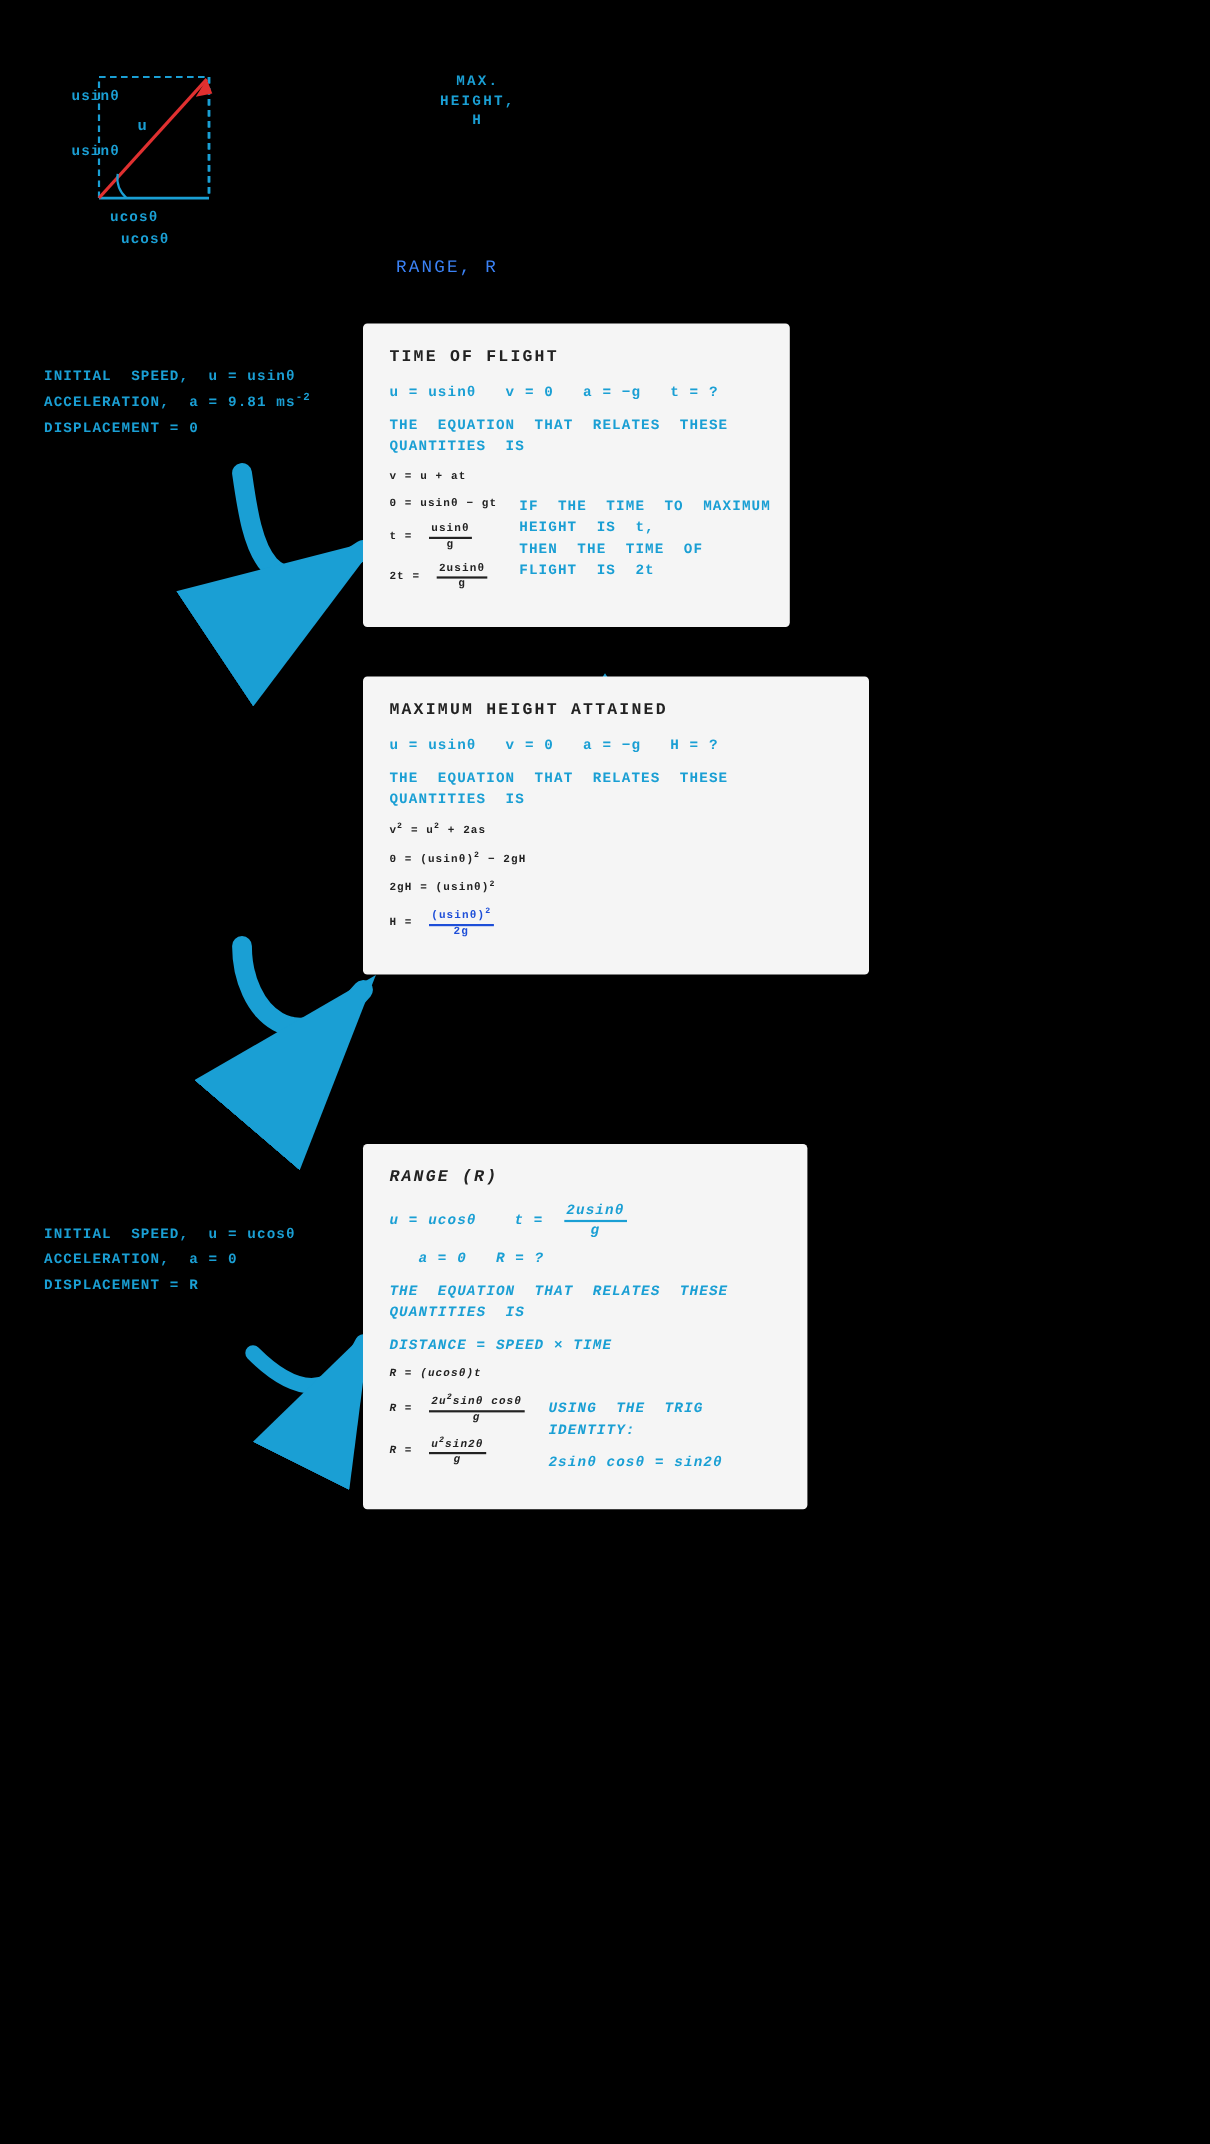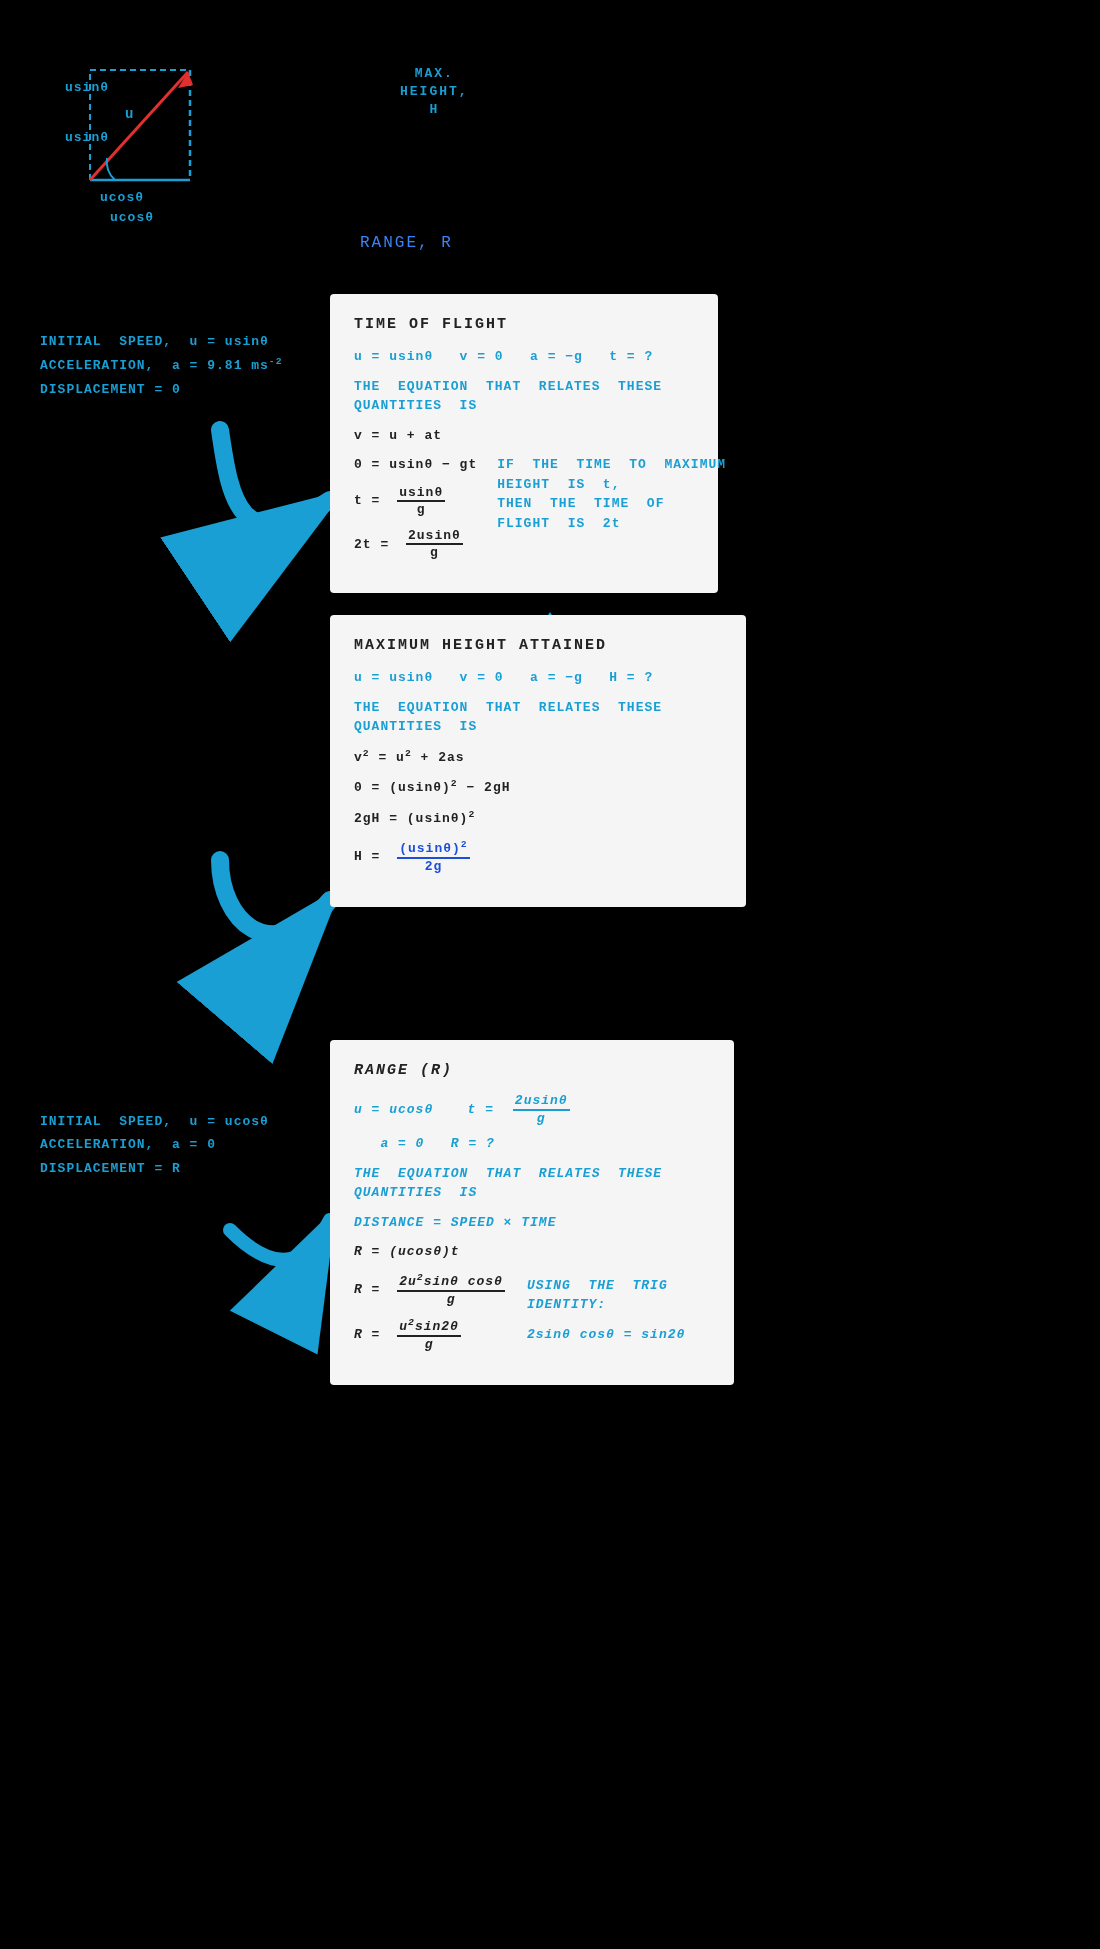--- a/index.html
+++ b/index.html
@@ -86,21 +86,21 @@
     .box-time-of-flight {
       top: 265px;
       left: 330px;
       width: 388px;
       margin-top: 29px;
     }
 
     .box-max-height {
       top: 615px;
       left: 330px;
-      width: 416px;
+      width: 460px;
     }
 
     .box-range {
       top: 1040px;
       left: 330px;
       width: 404px;
       font-style: italic;
     }
 
     .box-title {
@@ -115,21 +115,21 @@
       color: #1a9fd4;
       font-size: 13px;
       font-weight: bold;
       letter-spacing: 1px;
       margin-bottom: 10px;
       line-height: 1.5;
     }
 
     .box-line-black {
       color: #222;
-      font-size: 13px;
+      font-size: 10px;
       font-weight: bold;
       letter-spacing: 1px;
       margin-bottom: 10px;
       line-height: 1.5;
     }
 
     .fraction {
       display: inline-flex;
       flex-direction: column;
       align-items: center;

